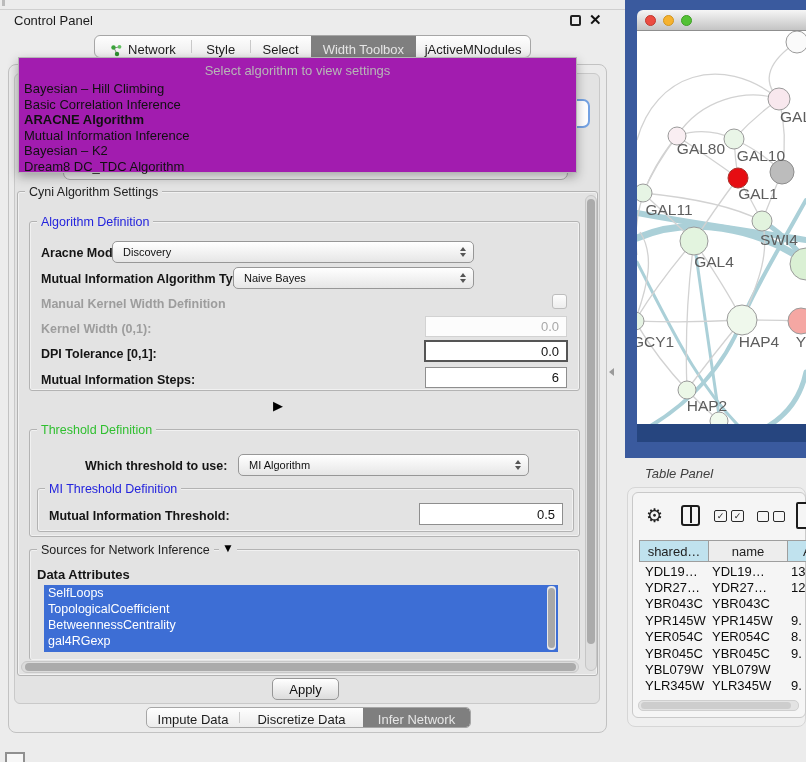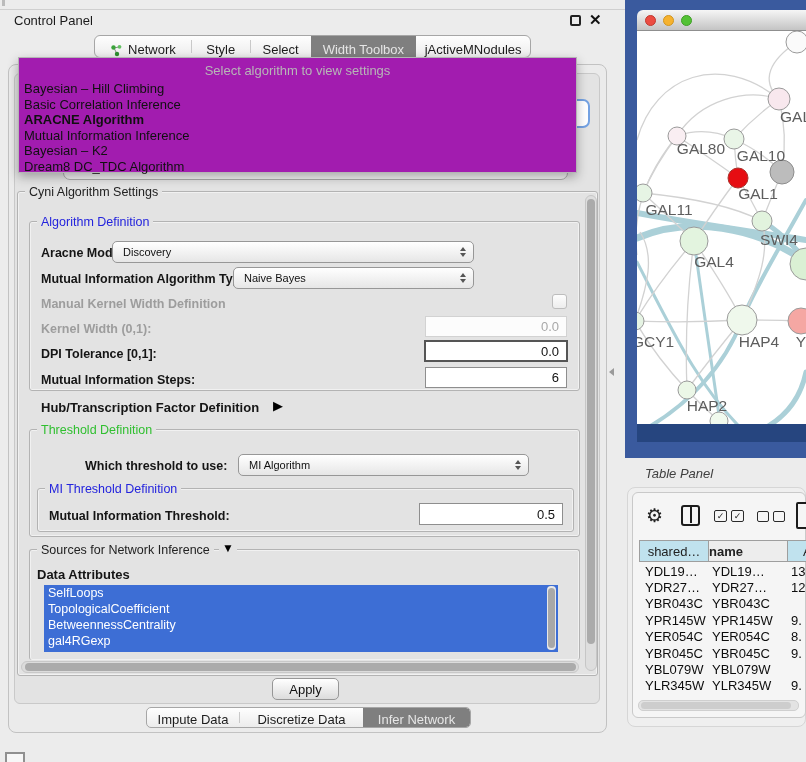--- a/index.html
+++ b/index.html
@@ -134,21 +134,20 @@
   <span class="lbl" style="left:41px;top:347px;">DPI Tolerance [0,1]:</span>
   <div class="field" style="left:424px;top:340px;width:144px;height:22px;border:2px solid #555;">
     <span>0.0</span>
   </div>
 
   <span class="lbl" style="left:41px;top:373px;">Mutual Information Steps:</span>
   <div class="field" style="left:425px;top:367px;width:142px;height:21px;border:1px solid #8e8e8e;">
     <span>6</span>
   </div>
 
-  <span class="lbl" style="left:41px;top:400px;font-size:13px;">Hub/Transcription Factor Definition</span>
   <span class="abs" style="left:273px;top:398px;font-size:13px;color:#000;">▶</span>
 
   <div class="group" style="left:29px;top:429px;width:551px;height:108px;"></div>
   <span class="gtitle green" style="left:37px;top:423px;">Threshold Definition</span>
 
   <span class="lbl" style="left:85px;top:459px;">Which threshold to use:</span>
   <div class="combo" style="left:238px;top:454px;width:291px;height:22px;">
     <span>MI Algorithm</span>
     <span class="spin">
         <i class="tri-up"></i>
@@ -307,21 +306,21 @@
   </span>
   <span class="abs" style="left:757px;top:511px;display:flex;gap:4px;">
     <i class="ckbox" style="width:12px;height:11px;"></i>
     <i class="ckbox" style="width:12px;height:11px;"></i>
   </span>
   <span class="abs" style="left:796px;top:502px;width:18px;height:27px;border:2.5px solid #1c1c1c;border-radius:2px;background:#f5f5f5;"></span>
 
   <div class="th" style="left: 639px; top: 540px; width: 70px; height: 22px; justify-content: center; background: rgb(192, 226, 238);">
     <span>shared…</span>
   </div>
-  <div class="th" style="left:708px;top:540px;width:80px;height:22px;background:#ededed;font-weight:bold;">
+  <div class="th" style="left:708px;top:540px;width:80px;height:22px;background:#ededed;justify-content:center;">
     <span>name</span>
   </div>
   <div class="th" style="left: 787px; top: 540px; width: 60px; height: 22px; padding-left: 15px; overflow: hidden; background: rgb(192, 226, 238);">
     <span>A</span>
   </div>
 
   <div class="abs" style="left:639px;top:563px;width:167px;height:134px;overflow:hidden;">
     <div class="tr">
         <span class="td1">YDL19…</span>
         <span class="td2">YDL19…</span>

